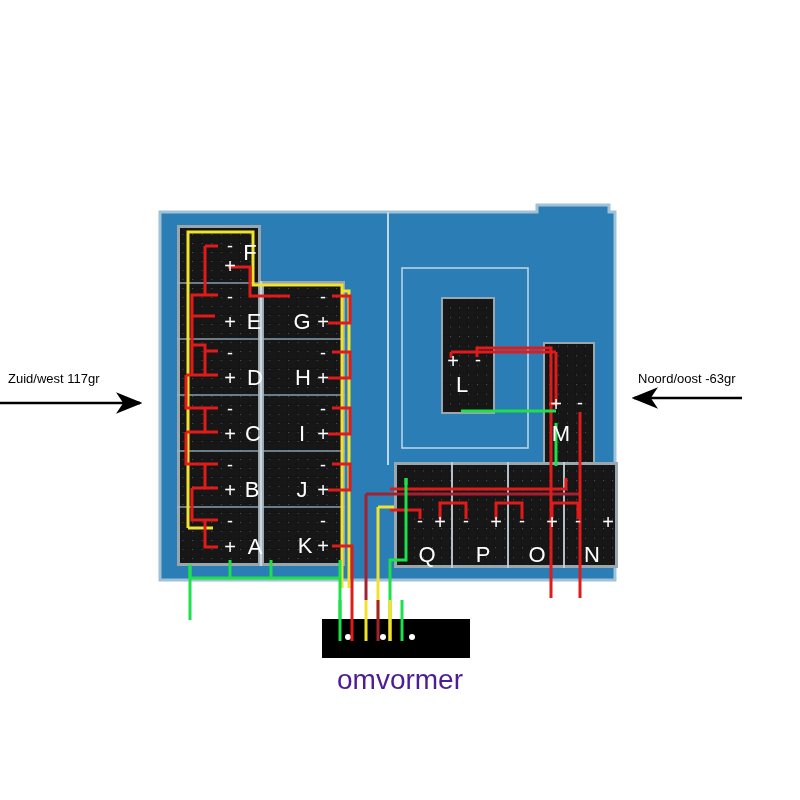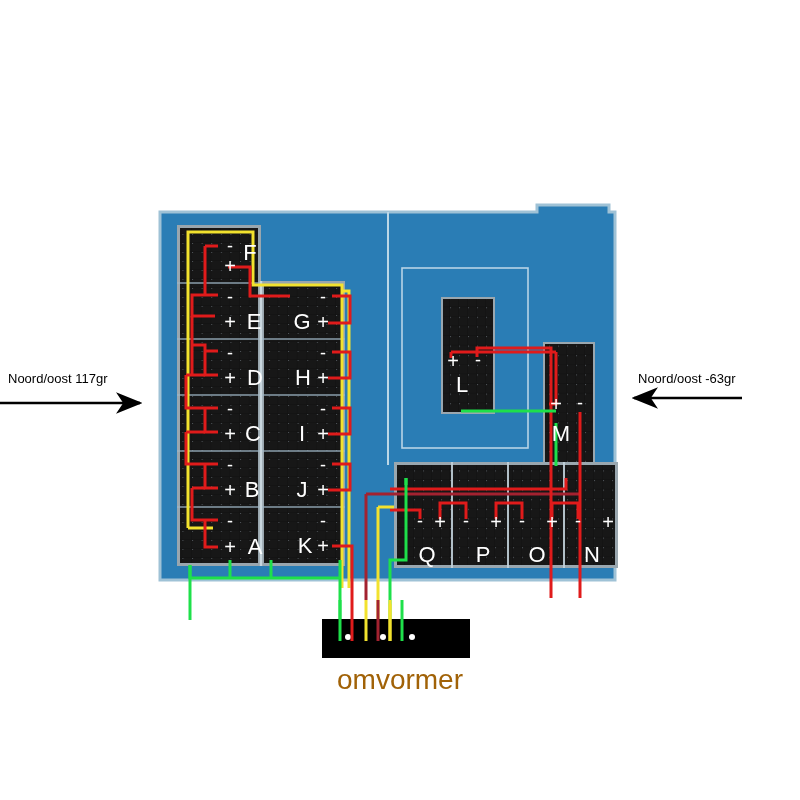--- a/index.html
+++ b/index.html
@@ -22,21 +22,21 @@
   }
   #label-noord{left:8px;top:371px;}
   #label-zuid{left:638px;top:371px;}
 
   #label-omvormer{
     position:absolute;
     left:260px;top:664px;
     width:280px;
     text-align:center;
     font-size:28px;
-    color:#a16207;
+    color:#4c1d95;
     font-family:"Liberation Sans", sans-serif;
   }
 </style>
 </head>
 <body>
 
 <div id="stage">
 
   <svg id="diagram" viewBox="0 0 800 800">
     <defs>
@@ -277,19 +277,19 @@
       <text x="537" y="562">O</text>
       <text x="592" y="562">N</text>
     </g>
 
     <g>
       <line x1="0" y1="403" x2="140" y2="403" stroke="#000" stroke-width="2.4" marker-end="url(#arrowEndR)"></line>
       <line x1="742" y1="398" x2="634" y2="398" stroke="#000" stroke-width="2.4" marker-end="url(#arrowEndL)"></line>
     </g>
   </svg>
 
-  <div class="lbl-compass" id="label-noord">Noord/oost 117gr</div>
+  <div class="lbl-compass" id="label-noord">Zuid/west 117gr</div>
 
   <div class="lbl-compass" id="label-zuid">Noord/oost -63gr</div>
 
   <div id="label-omvormer">omvormer</div>
 
 </div>
 
 </body></html>

